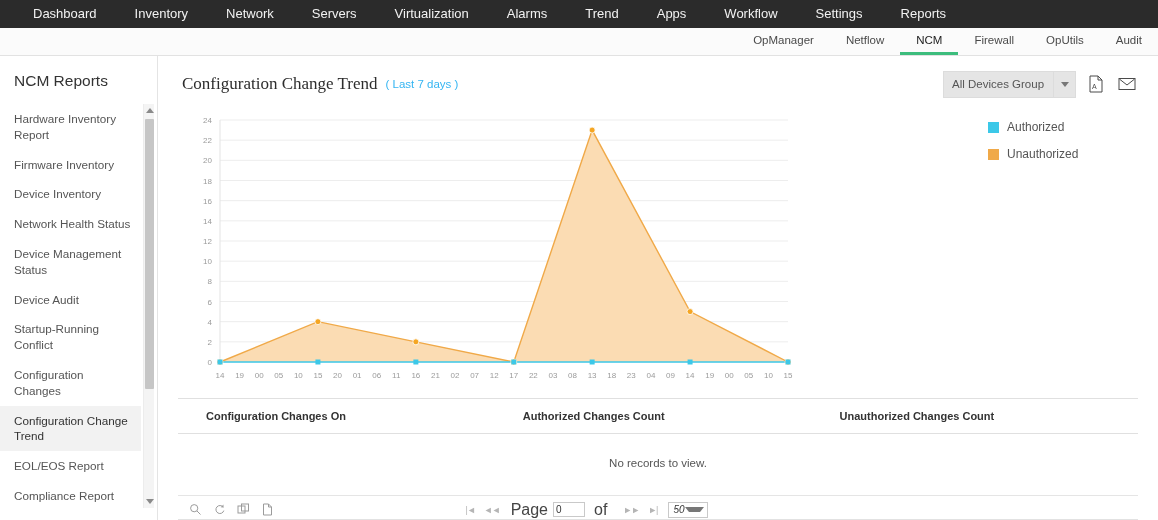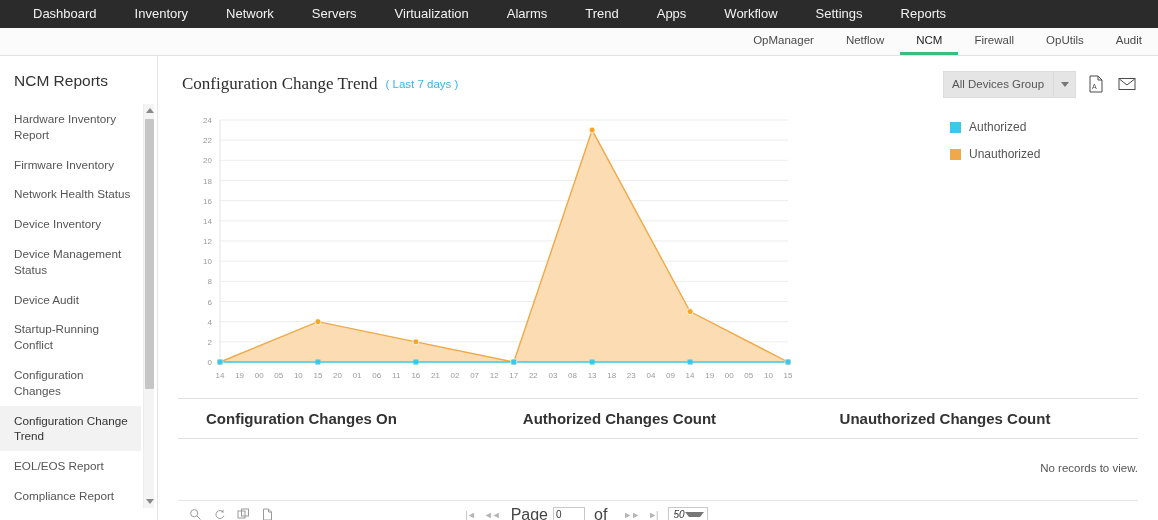--- a/index.html
+++ b/index.html
@@ -183,21 +183,21 @@
   }
 
   
   .chart-area {
     position: relative;
     height: 280px;
     margin: 0 6px;
   }
   .legend {
     position: absolute;
-    left: 772px; top: 8px;
+    left: 810px; top: 8px;
     font-size: 12px;
     color: #555;
   }
   .legend-row {
     display: flex;
     align-items: center;
     margin-bottom: 13px;
     cursor: pointer;
   }
   .legend-swatch {
@@ -209,30 +209,30 @@
   
   .table-block {
     margin: 6px 6px 0 6px;
     border-top: 1px solid #e0e0e0;
   }
   .tbl {
     width: 100%;
     border-collapse: collapse;
   }
   .tbl th {
-    font-size: 15px;
+    font-size: 11px;
     color: #333;
     text-align: left;
     padding: 11px 0 11px 28px;
     font-weight: bold;
     border-bottom: 1px solid #e0e0e0;
     background: #fff;
   }
   .tbl td.empty {
-    text-align: right;
+    text-align: center;
     font-size: 11.5px;
     color: #555;
     padding: 23px 0 26px 0;
     border-bottom: 1px solid #e5e5e5;
   }
 
   
   .pager {
     display: flex;
     align-items: center;
@@ -308,22 +308,22 @@
   <div class="subnav-item">Audit</div>
 </div>
 
 <div class="body-wrap">
 
   <div class="sidebar">
     <div class="sidebar-title">NCM Reports</div>
     <div class="sidebar-list">
       <div class="sidebar-item">Hardware Inventory Report</div>
       <div class="sidebar-item">Firmware Inventory</div>
+      <div class="sidebar-item">Device Inventory</div>
       <div class="sidebar-item">Network Health Status</div>
-      <div class="sidebar-item">Device Inventory</div>
       <div class="sidebar-item">Device Management Status</div>
       <div class="sidebar-item">Device Audit</div>
       <div class="sidebar-item">Startup-Running Conflict</div>
       <div class="sidebar-item">Configuration Changes</div>
       <div class="sidebar-item active">Configuration Change Trend</div>
       <div class="sidebar-item">EOL/EOS Report</div>
       <div class="sidebar-item">Compliance Report</div>
 
       <div class="sb-track">
         <div class="sb-arrow up">

